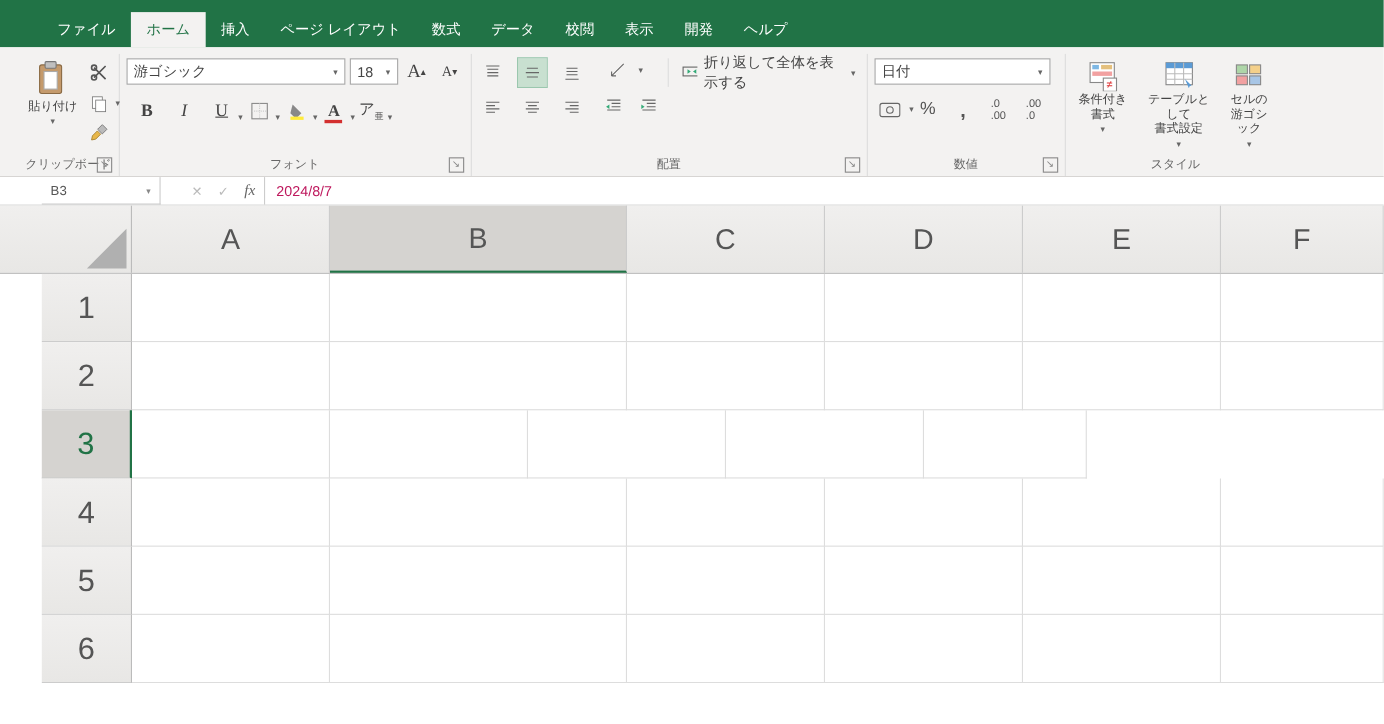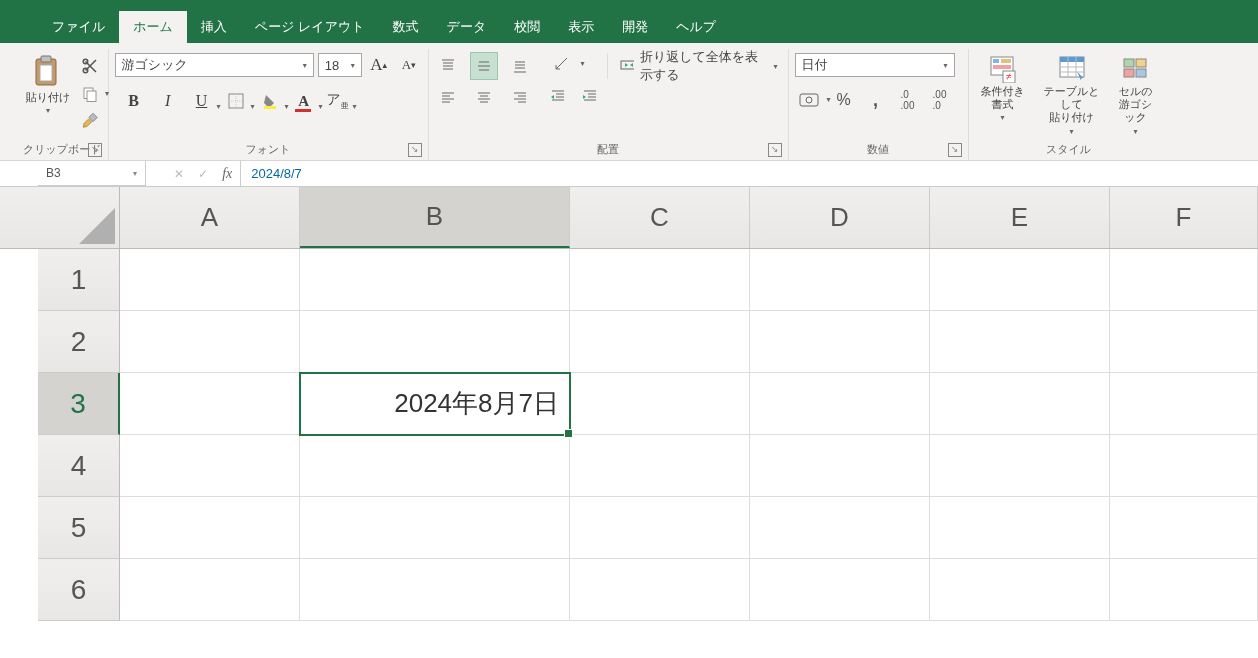--- a/index.html
+++ b/index.html
@@ -220,21 +220,21 @@
     margin-left: 20px;
     color: #bbb;
   }
   .fx-area .fx { font-style: italic; font-family: "Times New Roman", serif; color: #666; font-size: 14px; }
   .formula-input {
     flex: 1;
     padding: 12px 10px;
     display: flex;
     align-items: center;
     font-size: 13px;
-    color: #0369a1;
+    color: #be185d;
   }
 
   
   .grid-area {
     position: relative;
     background: #fff;
   }
   .col-headers {
     display: flex;
     height: 62px;
@@ -551,21 +551,21 @@
         <span class="caret">▾</span>
       </div>
       <div class="big-button" style="width:70px">
         <svg width="28" height="28">
           <rect x="2" y="2" width="24" height="20" fill="#fff" stroke="#888"></rect>
           <rect x="2" y="2" width="24" height="5" fill="#5b9bd5"></rect>
           <path stroke="#bbb" d="M2 12h24M2 17h24M10 2v20M18 2v20"></path>
           <path fill="#5b9bd5" d="M18 16l10 10-3 1-1 3z" transform="scale(0.6) translate(14 12)"></path>
         </svg>
         <span style="white-space:pre-line">テーブルとして
-貼り付け</span>
+書式設定</span>
         <span class="caret">▾</span>
       </div>
       <div class="big-button" style="width:46px">
         <svg width="28" height="28">
           <rect x="2" y="4" width="10" height="8" fill="#aed6a8" stroke="#888"></rect>
           <rect x="14" y="4" width="10" height="8" fill="#f4d08a" stroke="#888"></rect>
           <rect x="2" y="14" width="10" height="8" fill="#f2a1a1" stroke="#888"></rect>
           <rect x="14" y="14" width="10" height="8" fill="#a8c6e6" stroke="#888"></rect>
         </svg>
         <span style="white-space:pre-line">セルの
@@ -620,21 +620,20 @@
         <div class="cell" style="width: 180px;"></div>
         <div class="cell" style="width: 270px;"></div>
         <div class="cell" style="width: 180px;"></div>
         <div class="cell" style="width: 180px;"></div>
         <div class="cell" style="width: 180px;"></div>
         <div class="cell" style="width: 148px;"></div>
       </div>
       <div class="grid-row">
         <div class="row-h active" style="margin-left: 38px; width: 82px;">3</div>
         <div class="cell" style="width: 180px;"></div>
-        <div class="cell selected" style="width: 270px;">2024年8月7日</div>
         <div class="cell" style="width: 180px;"></div>
         <div class="cell" style="width: 180px;"></div>
         <div class="cell" style="width: 180px;"></div>
         <div class="cell" style="width: 148px;"></div>
       </div>
       <div class="grid-row">
         <div class="row-h" style="margin-left: 38px; width: 82px;">4</div>
         <div class="cell" style="width: 180px;"></div>
         <div class="cell" style="width: 270px;"></div>
         <div class="cell" style="width: 180px;"></div>

